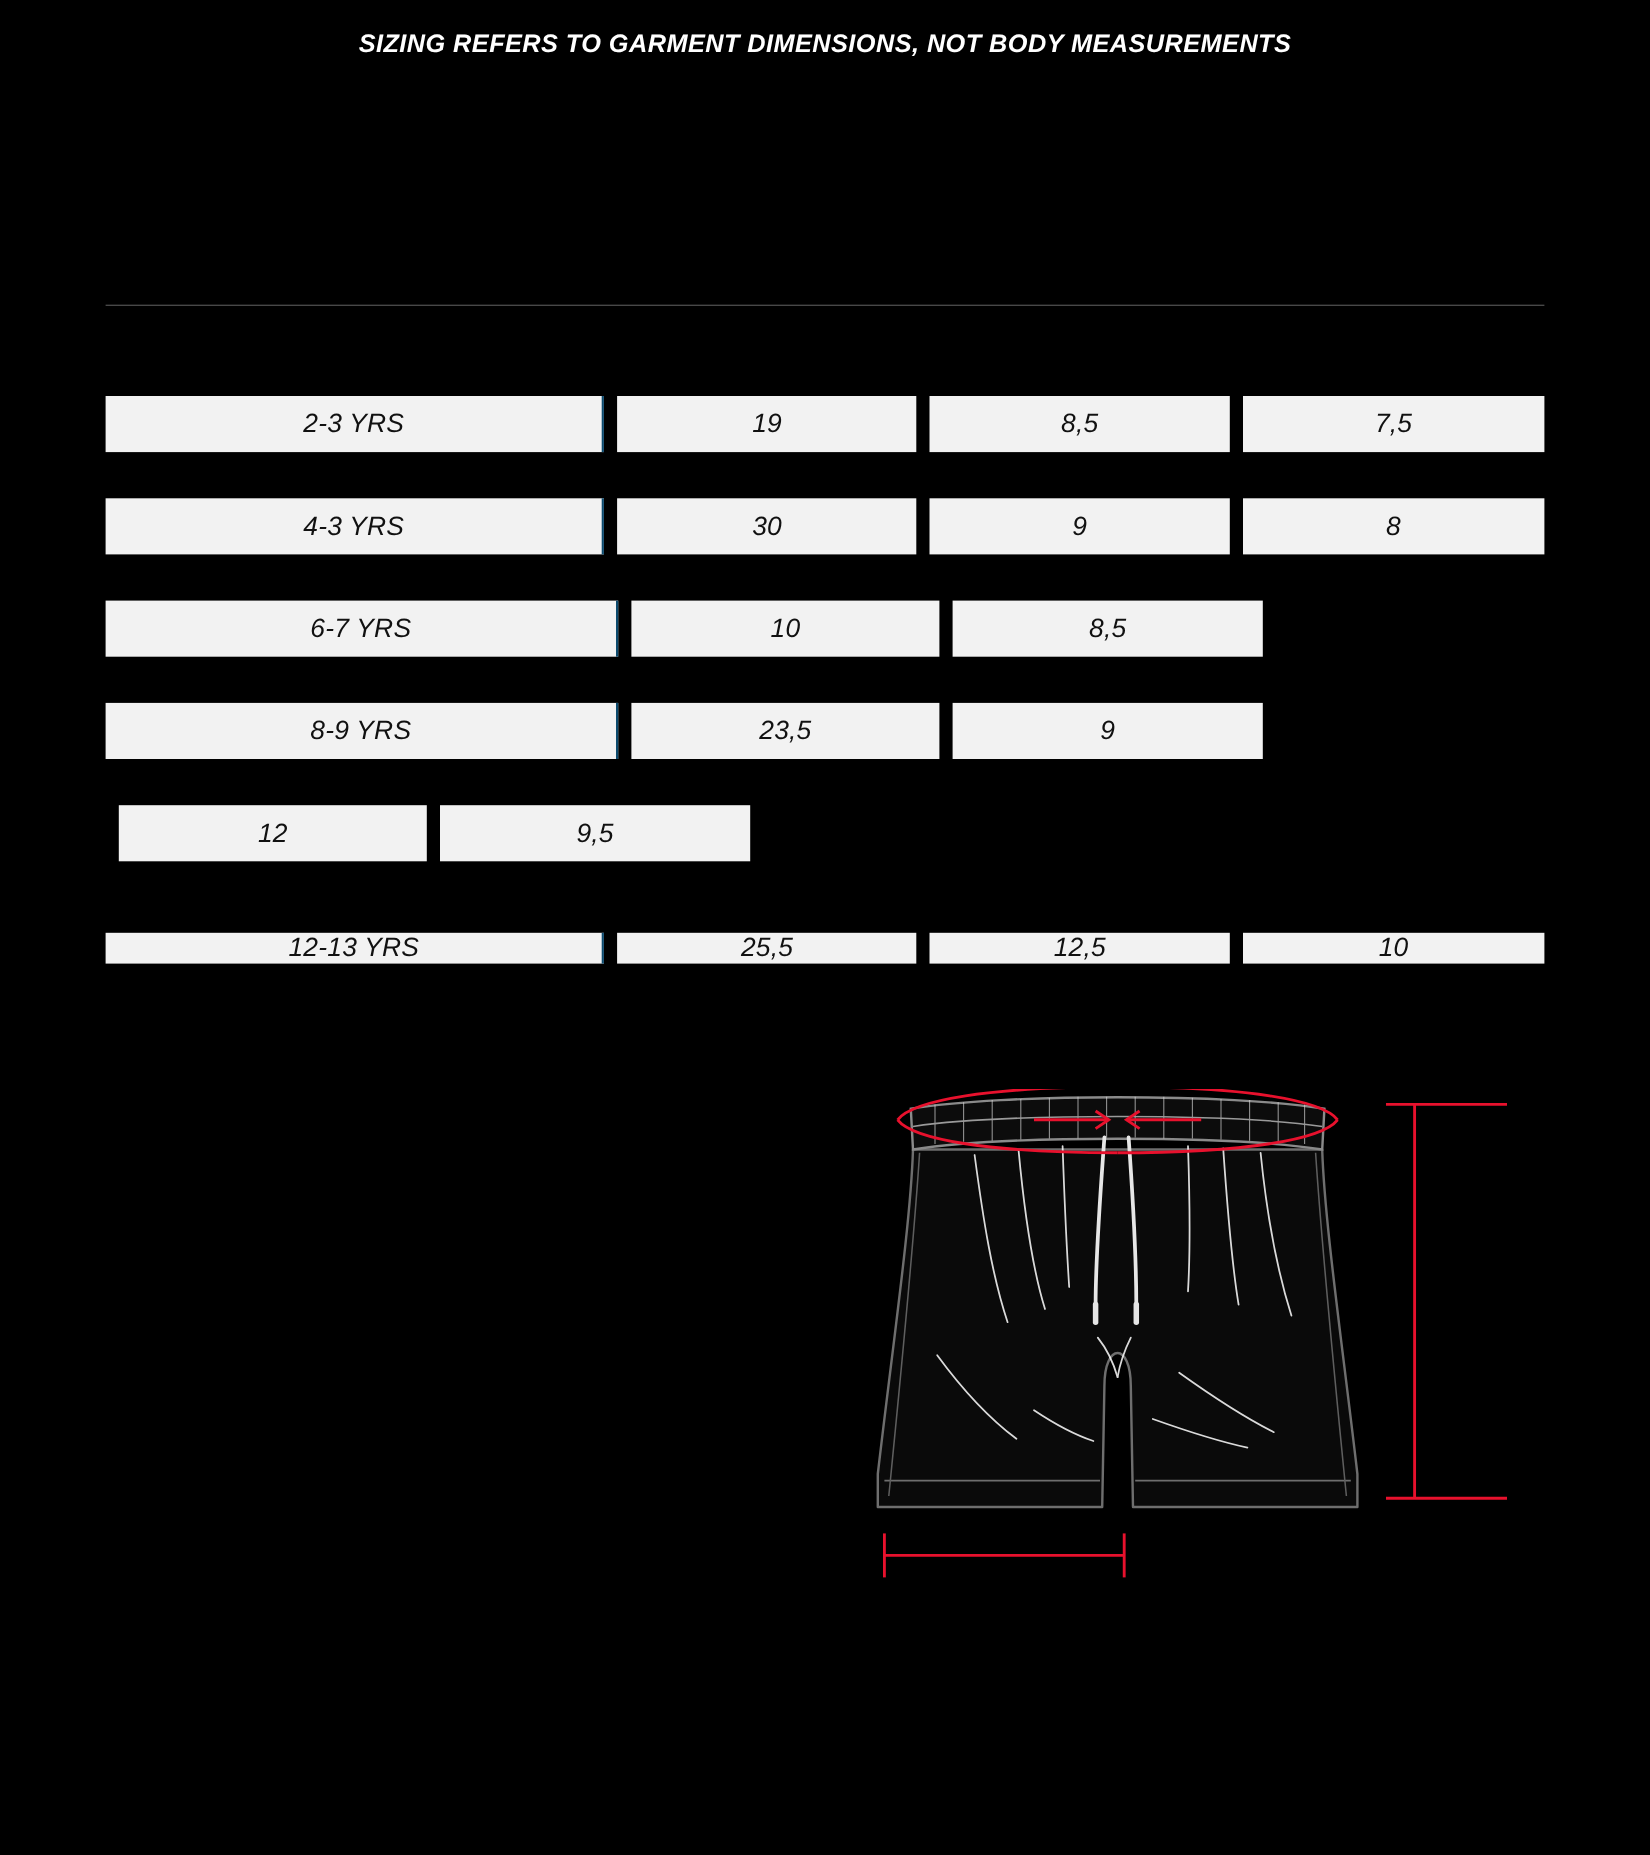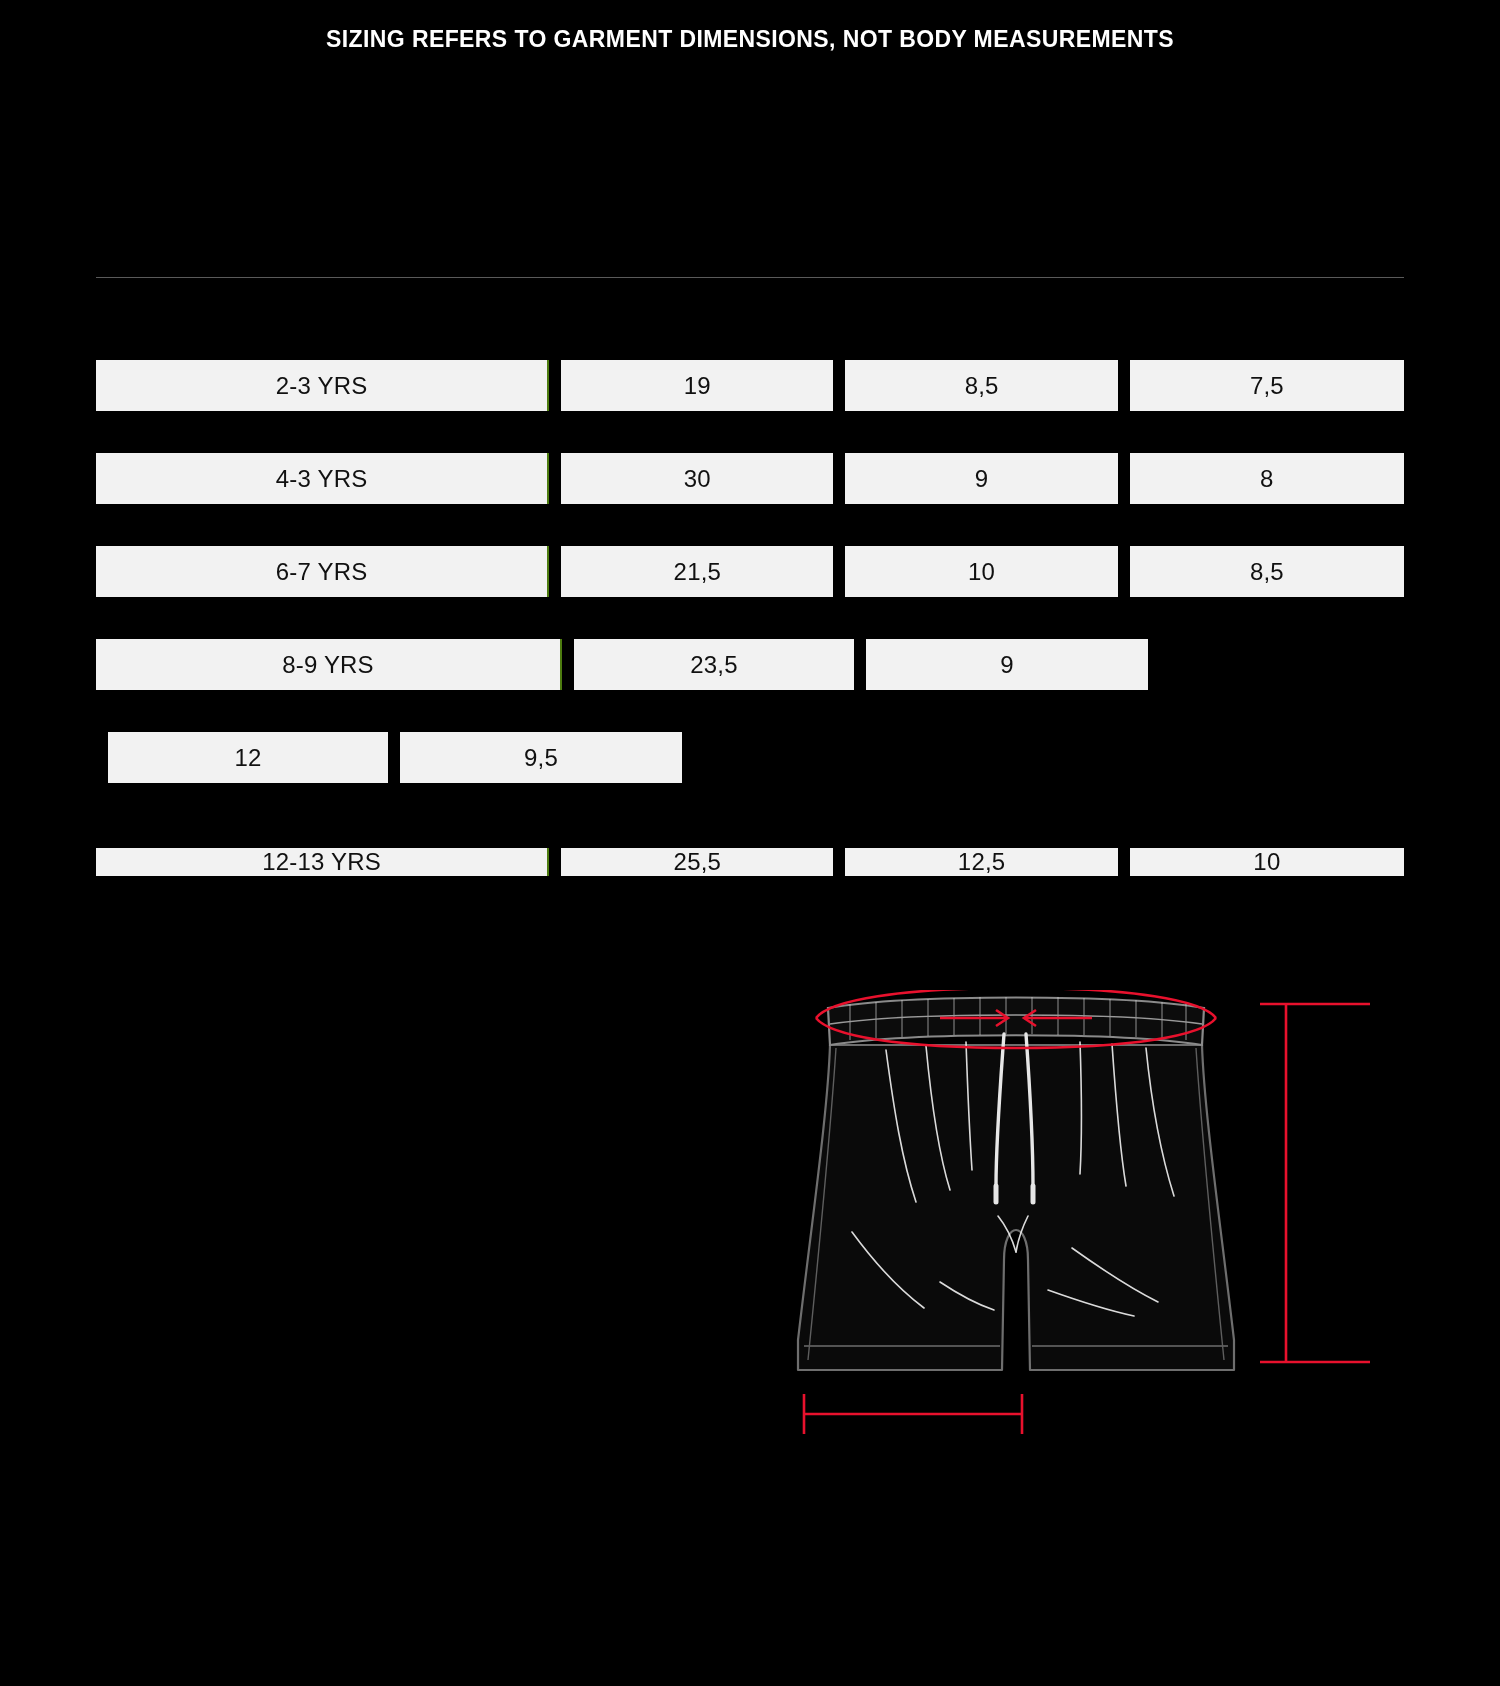--- a/index.html
+++ b/index.html
@@ -14,20 +14,21 @@
     position: relative;
     font-family: "Liberation Sans", sans-serif;
     color: #ffffff;
     overflow: hidden;
   }
 
   .page {
     position: relative;
     width: 1500px;
     height: 1333px;
+    font-style: italic;
   }
 
   .headline {
     position: absolute;
     top: 26px;
     left: 0;
     width: 1500px;
     text-align: center;
     font-size: 23px;
     font-weight: bold;
@@ -65,21 +66,21 @@
     color: #111111;
     font-size: 24px;
     display: flex;
     align-items: center;
     justify-content: center;
     letter-spacing: 0.2px;
   }
 
   .cell-size {
     width: 466px;
-    border-right: 2px solid #4d7c0f;
+    border-right: 2px solid #0c4a6e;
   }
   .cell-num {
     width: 280px;
     margin-left: 12px;
   }
   .cell-num:last-child {
     width: 282px;
   }
 
   .figure {
@@ -113,21 +114,20 @@
 
     <div class="row">
       <div class="cell cell-size">4-3 YRS</div>
       <div class="cell cell-num">30</div>
       <div class="cell cell-num">9</div>
       <div class="cell cell-num">8</div>
     </div>
 
     <div class="row">
       <div class="cell cell-size">6-7 YRS</div>
-      <div class="cell cell-num">21,5</div>
       <div class="cell cell-num">10</div>
       <div class="cell cell-num">8,5</div>
     </div>
 
     <div class="row">
       <div class="cell cell-size">8-9 YRS</div>
       <div class="cell cell-num">23,5</div>
       <div class="cell cell-num">9</div>
     </div>
 

